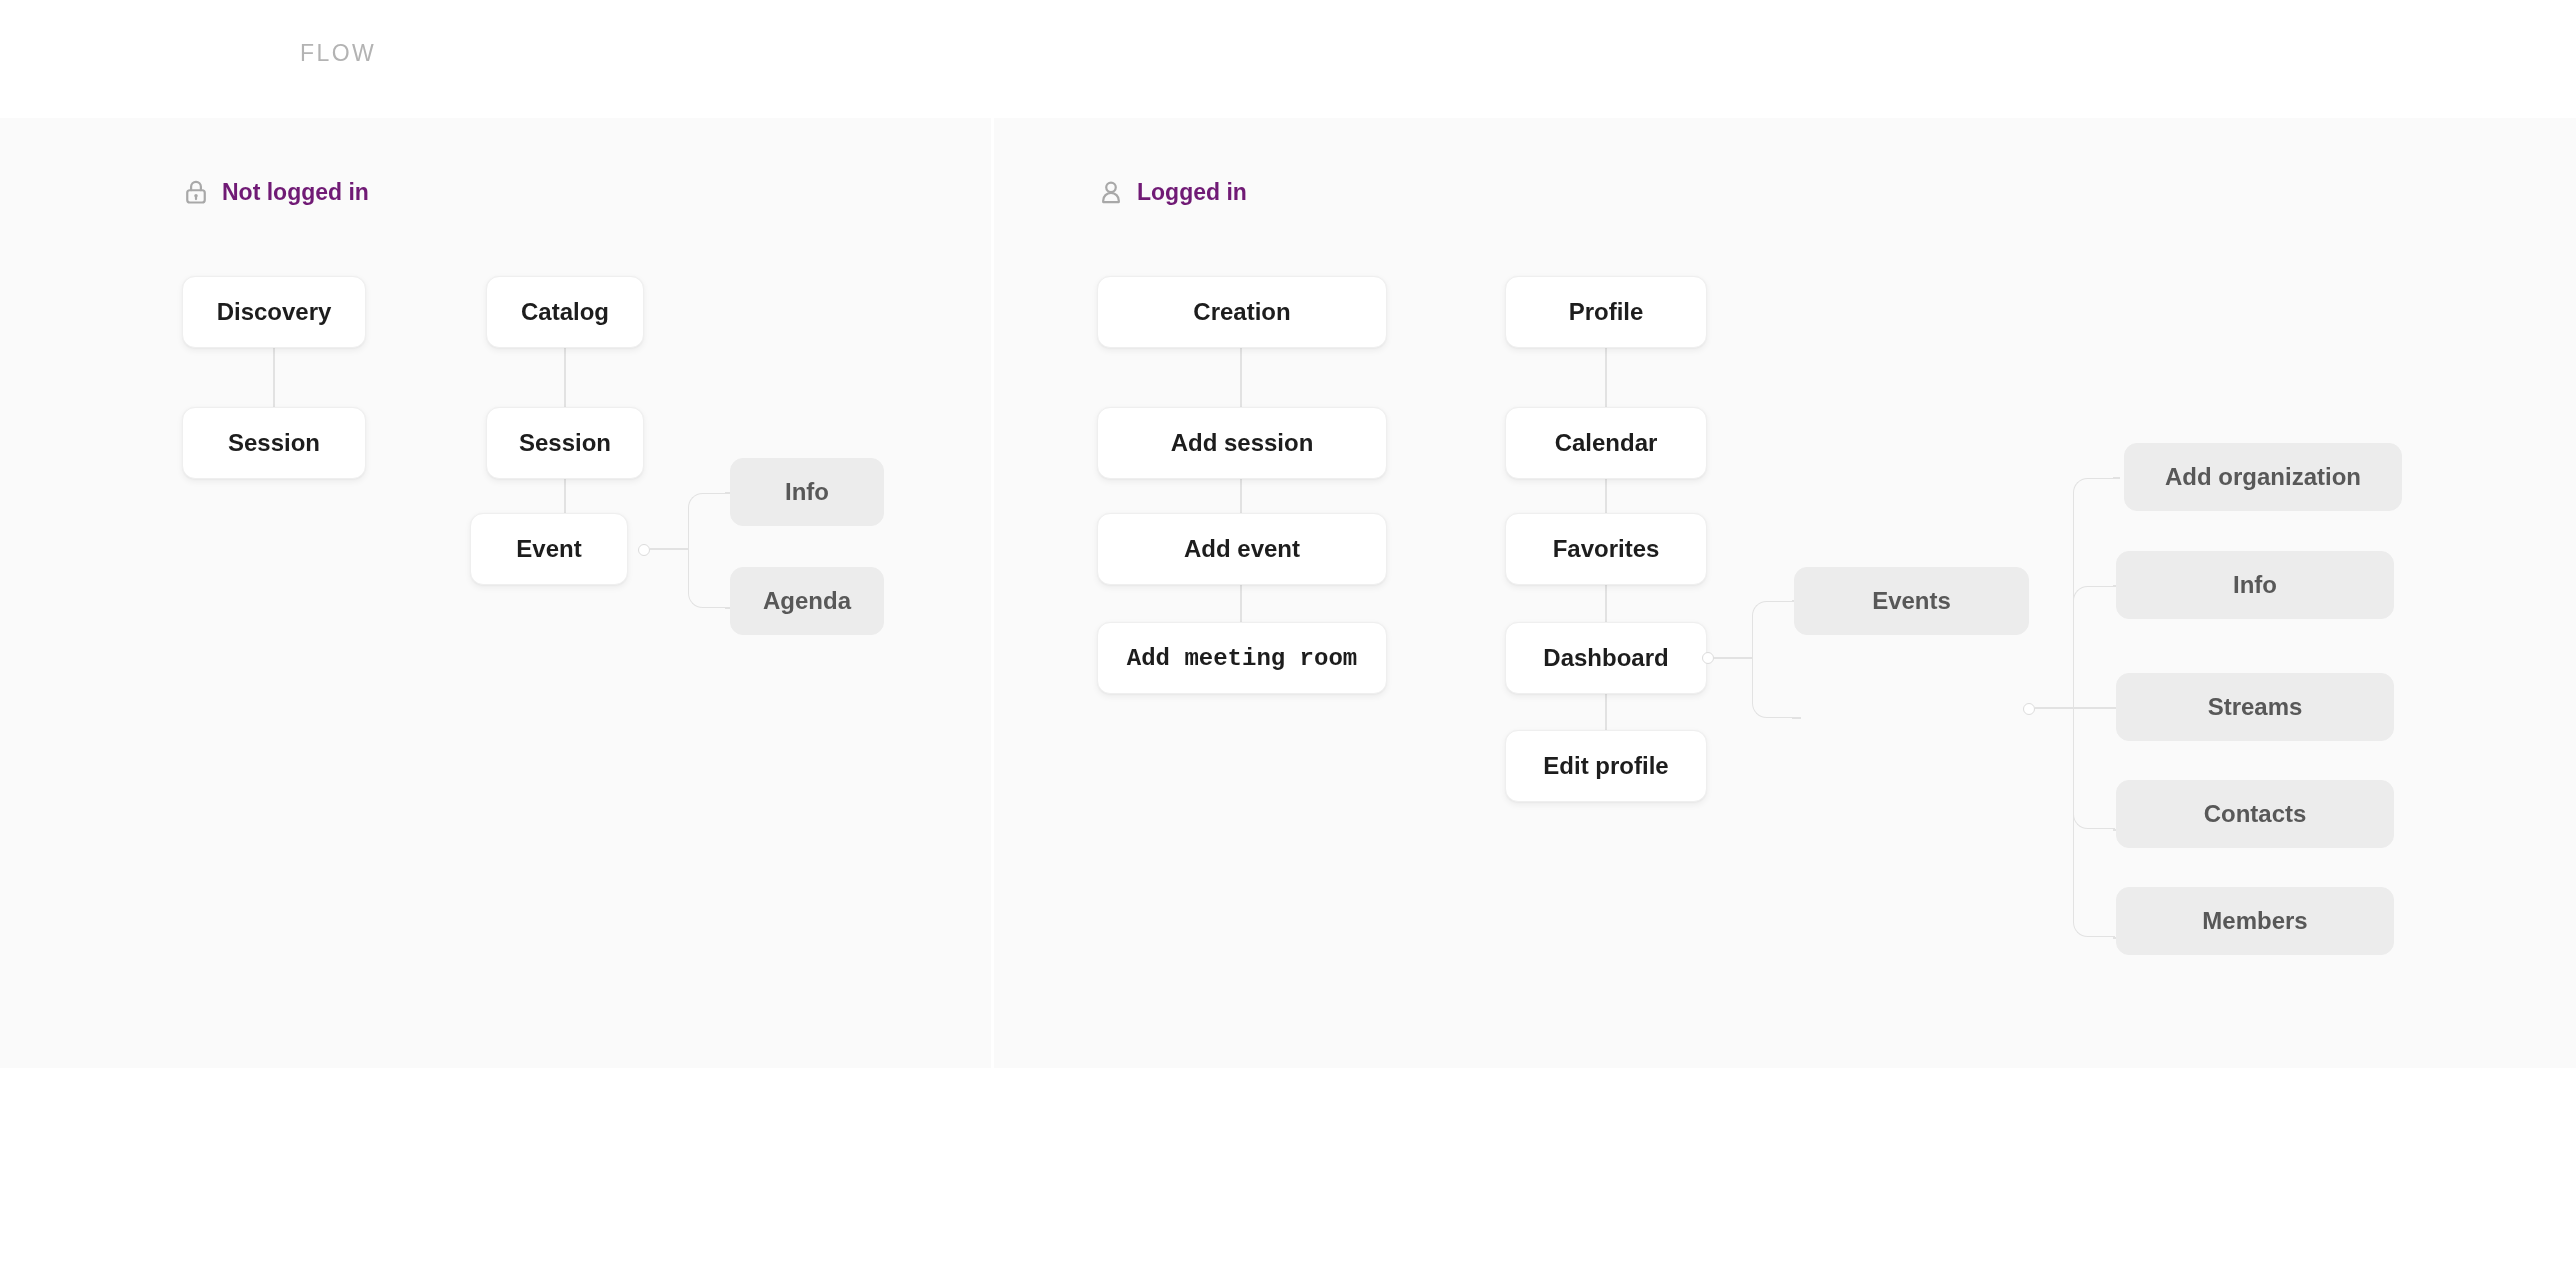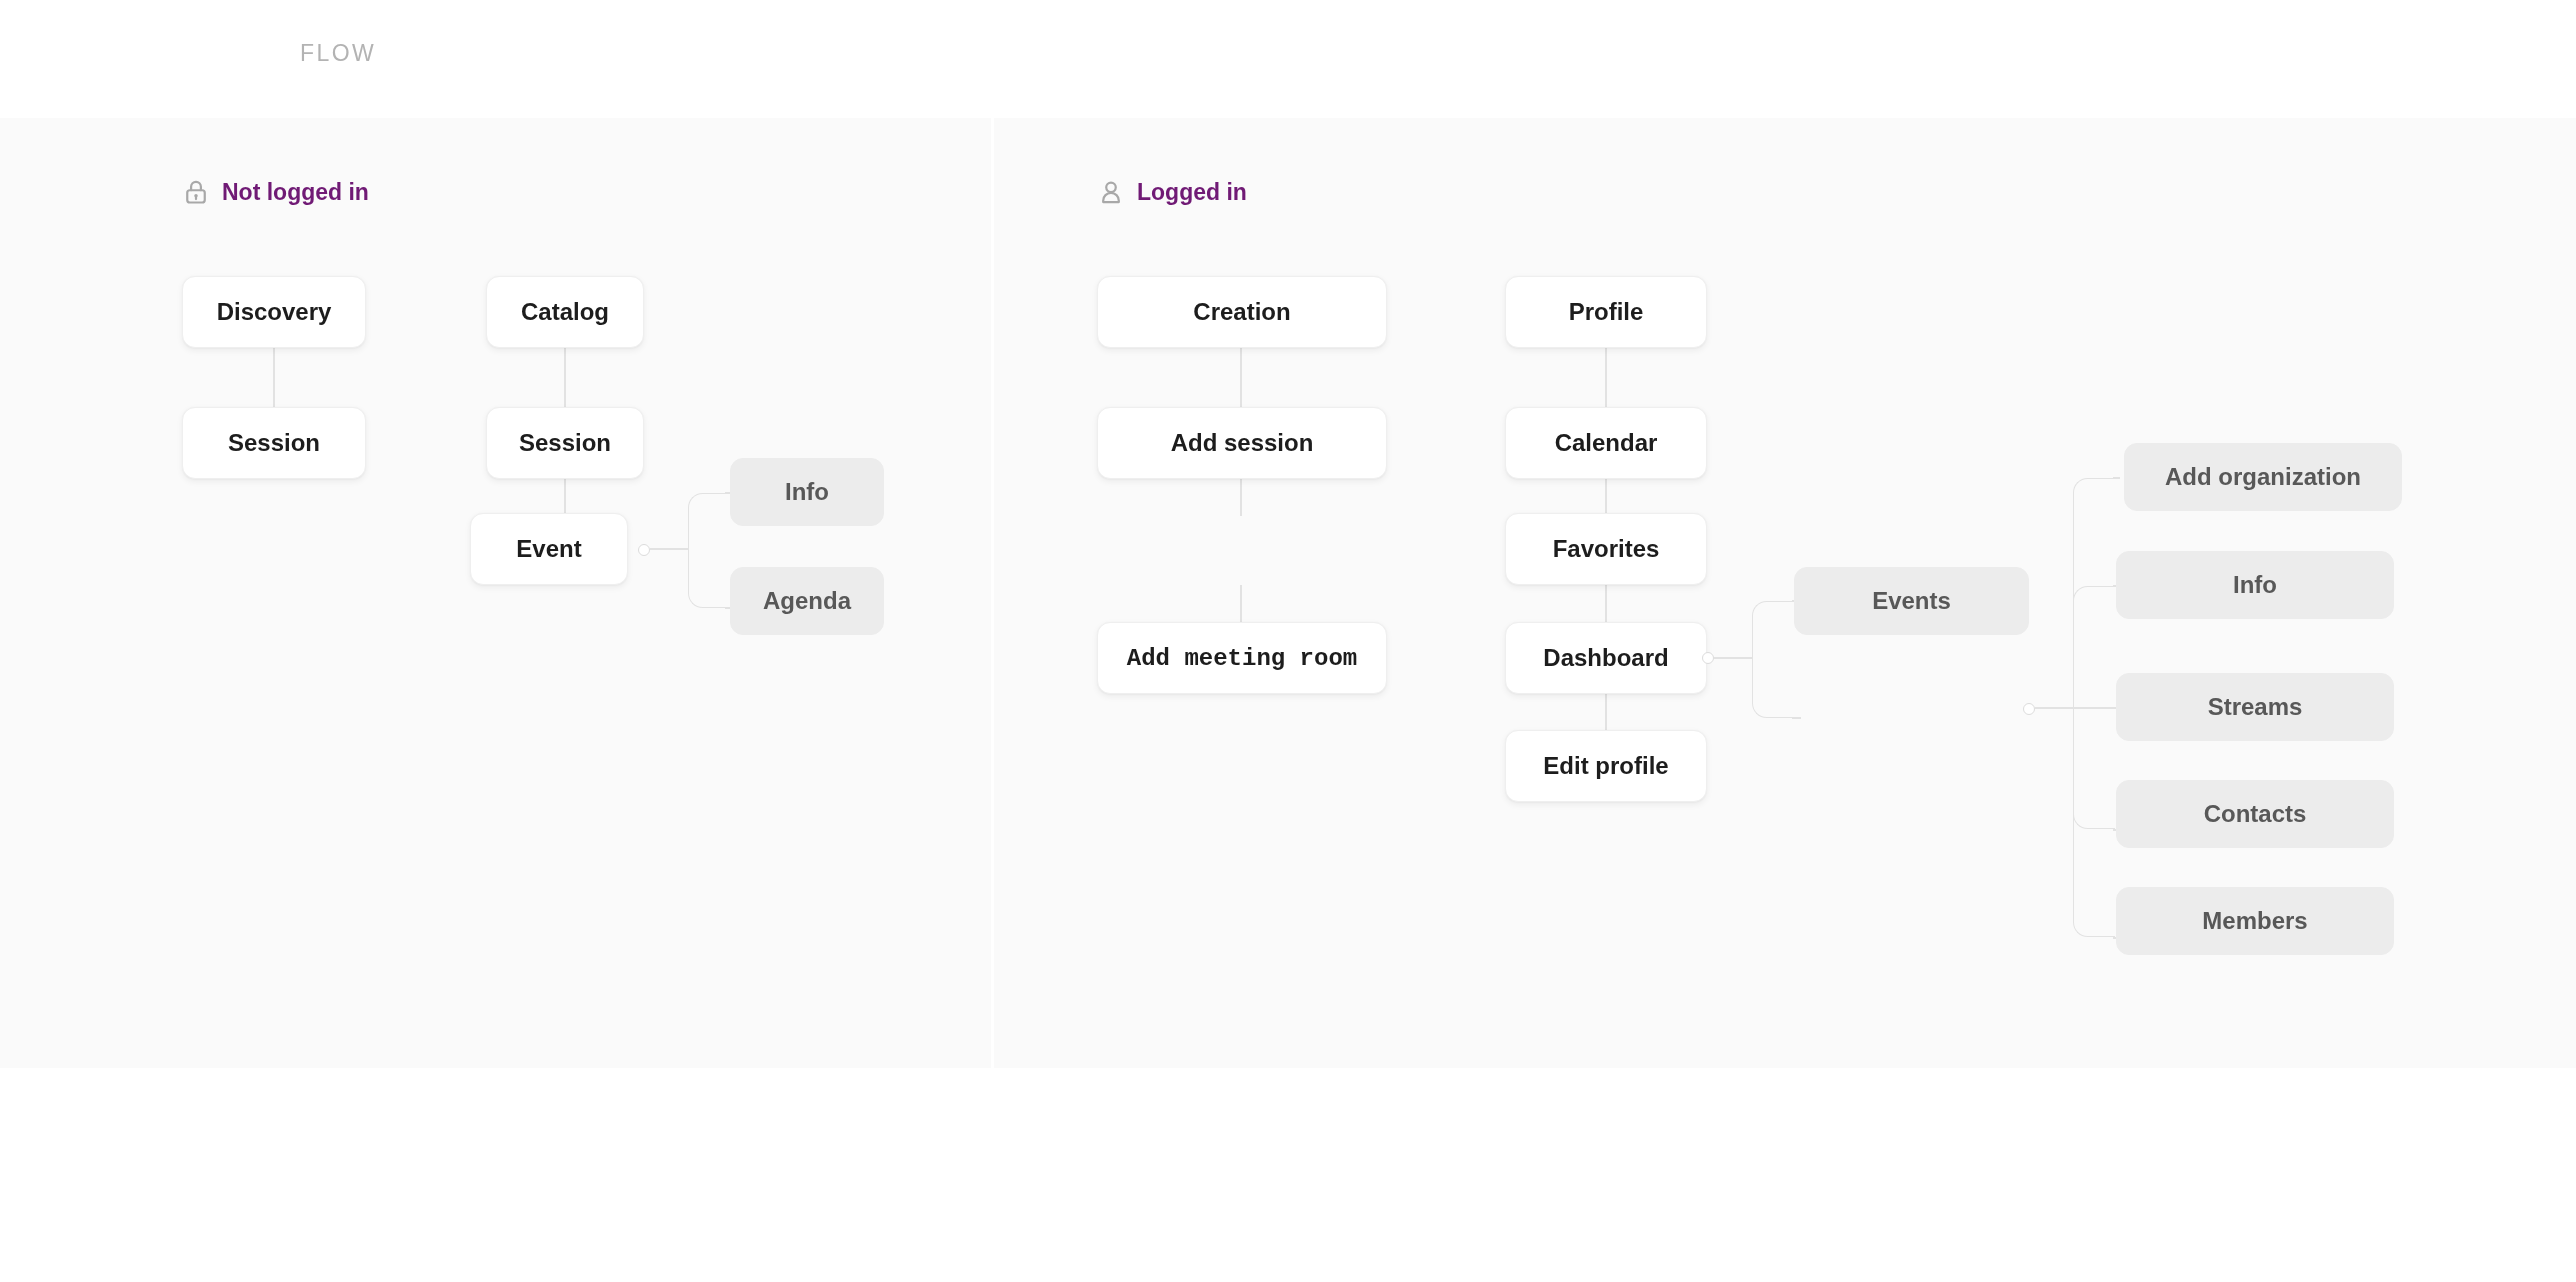--- a/index.html
+++ b/index.html
@@ -201,20 +201,23 @@
   <div class="conn v" style="left:1240px; top:348px; height:70px;"></div>
   <div class="conn v" style="left:1240px; top:477px; height:39px;"></div>
   <div class="conn v" style="left:1240px; top:585px; height:39px;"></div>
 
   <div class="node primary" style="left:1097px; top:276px; width:290px; height:72px;">
     <span>Creation</span>
   </div>
   <div class="node primary" style="left:1097px; top:407px; width:290px; height:72px;">
     <span>Add session</span>
   </div>
+  <div class="node primary" style="left:1097px; top:513px; width:290px; height:72px;">
+    <span>Add event</span>
+  </div>
   <div class="node primary" style="left:1097px; top:622px; width:290px; height:72px;font-family:Liberation Mono, monospace;">
     <span>Add meeting room</span>
   </div>
 
   <div class="conn v" style="left:1605px; top:348px; height:70px;"></div>
   <div class="conn v" style="left:1605px; top:477px; height:39px;"></div>
   <div class="conn v" style="left:1605px; top:585px; height:39px;"></div>
   <div class="conn v" style="left:1605px; top:694px; height:39px;"></div>
 
   <div class="node primary" style="left:1505px; top:276px; width:202px; height:72px;">

